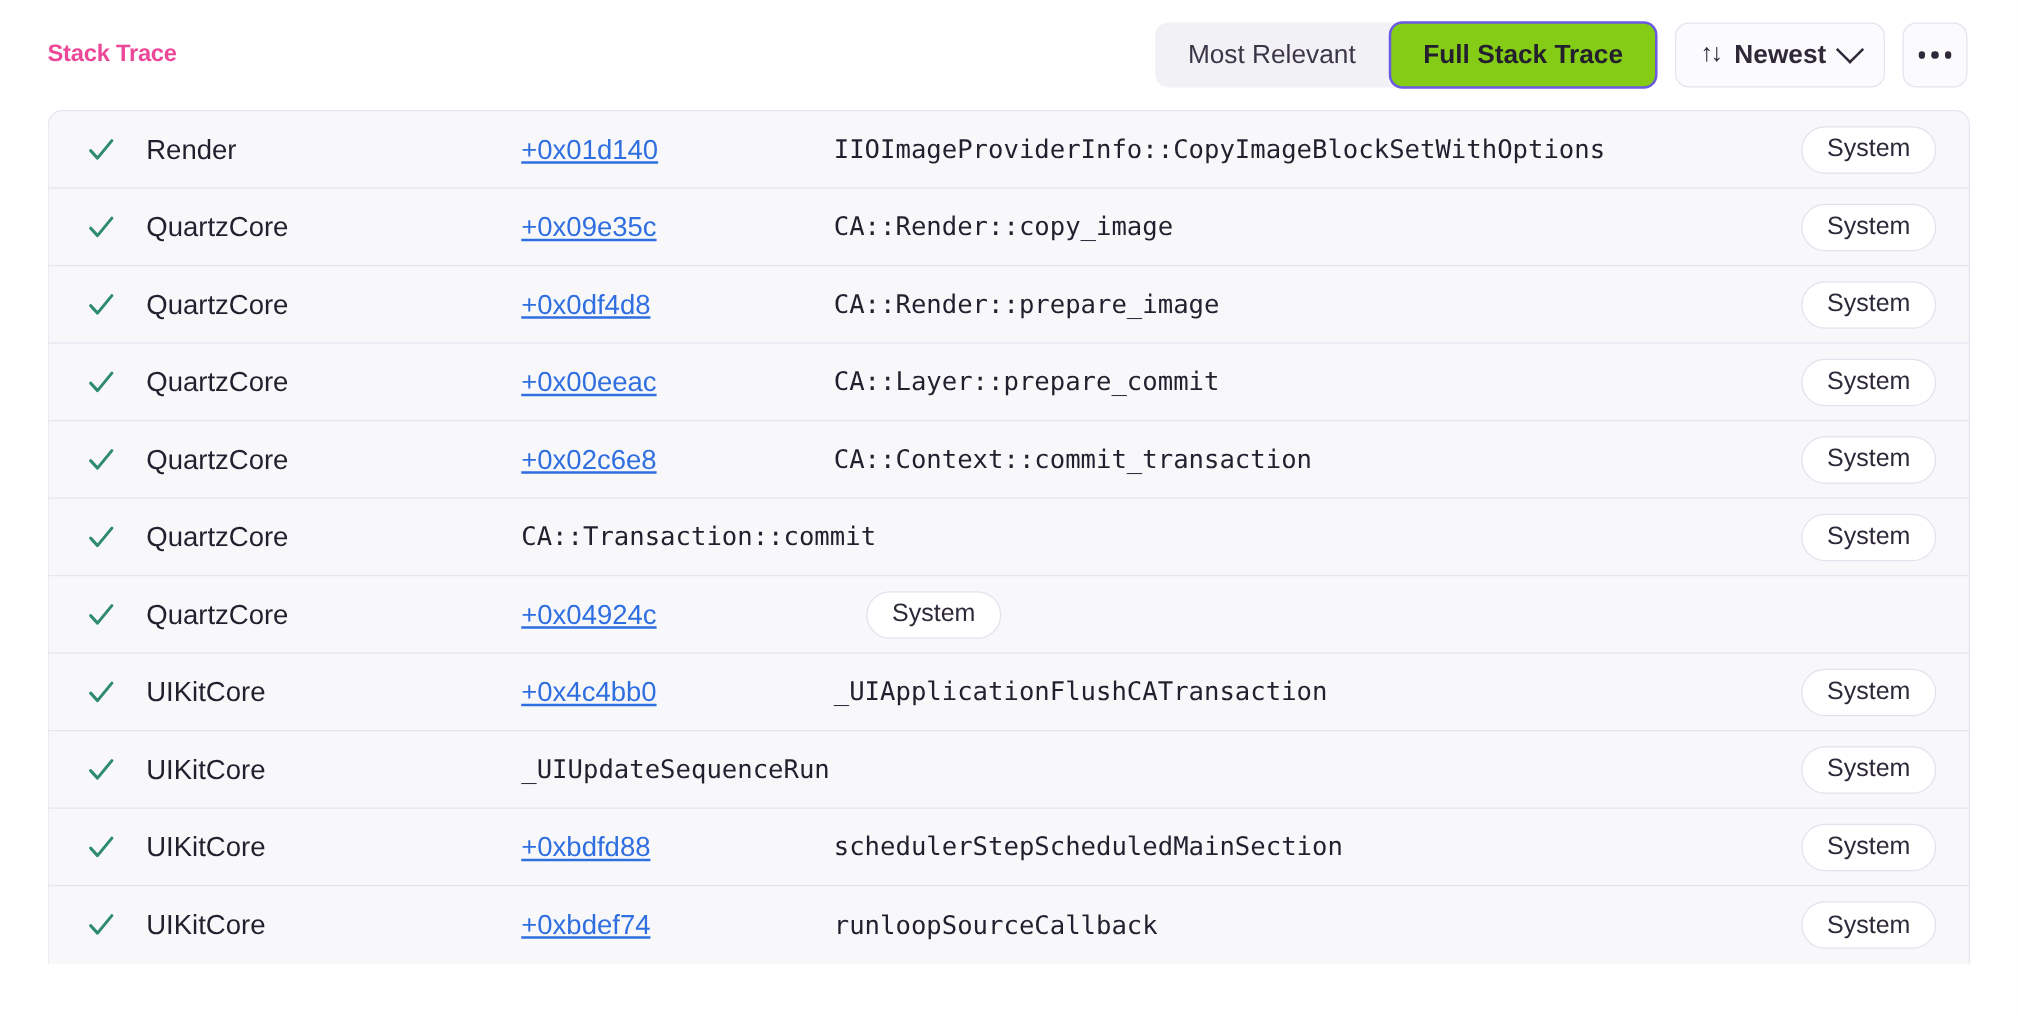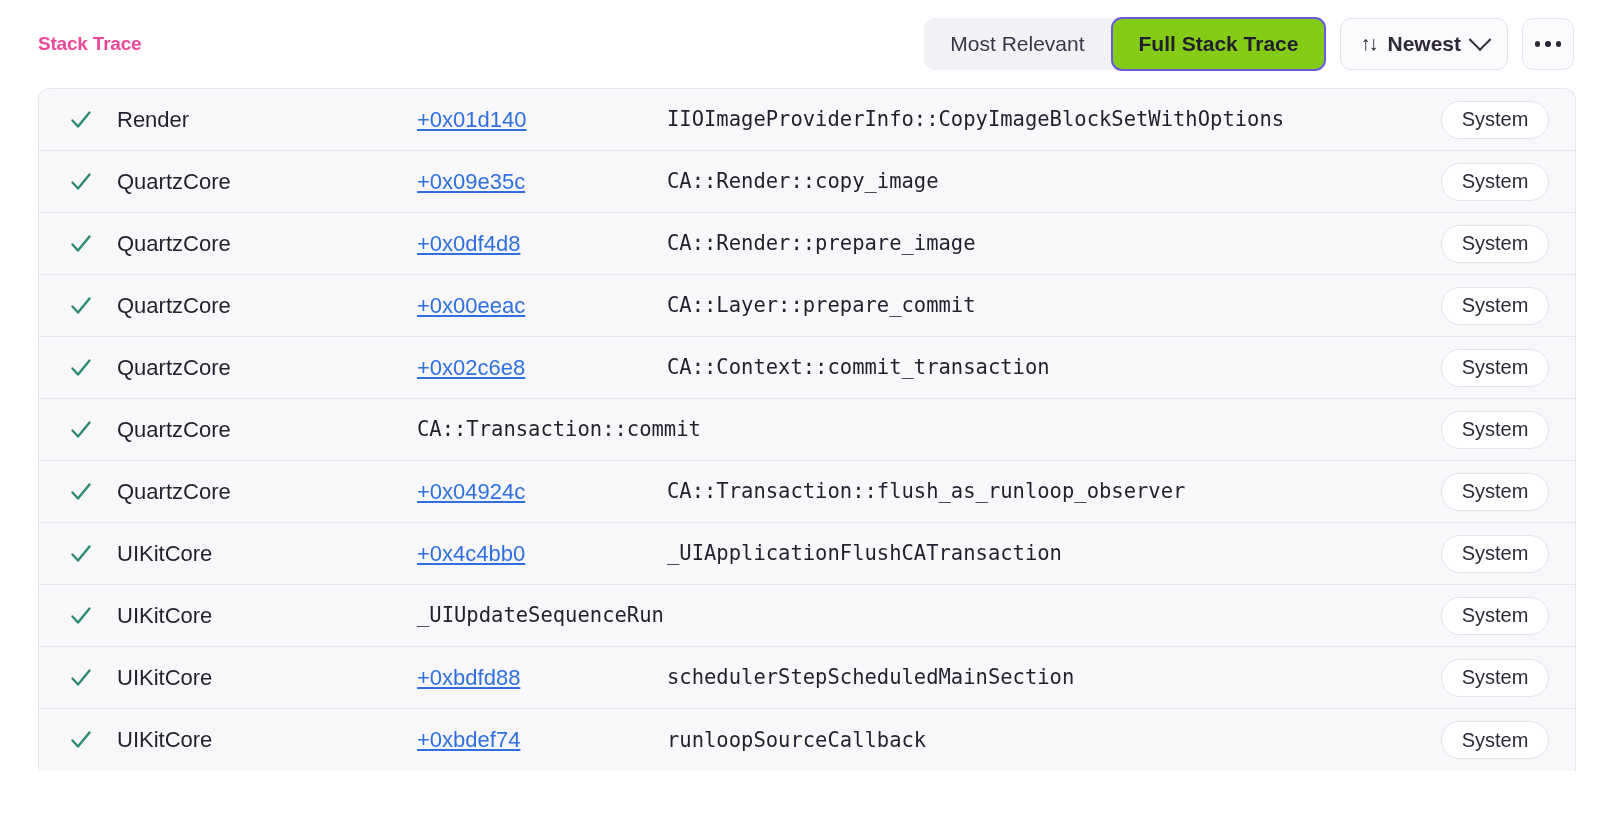--- a/index.html
+++ b/index.html
@@ -332,21 +332,20 @@
         </div>
       </div>
       <div class="frame-row">
         <div class="col-check">
           <svg class="check-icon" viewBox="0 0 24 24" fill="none">
             <path d="M3.5 12.5 L9 18.5 L20.5 4.5" stroke="#2e8b6e" stroke-width="2.4" stroke-linecap="round" stroke-linejoin="round"></path>
           </svg>
         </div>
         <div class="col-module">QuartzCore</div>
         <div class="col-offset">+0x04924c</div>
-        <div class="col-symbol">CA::Transaction::flush_as_runloop_observer</div>
         <div class="col-badge">
           <span class="badge">System</span>
         </div>
       </div>
       <div class="frame-row">
         <div class="col-check">
           <svg class="check-icon" viewBox="0 0 24 24" fill="none">
             <path d="M3.5 12.5 L9 18.5 L20.5 4.5" stroke="#2e8b6e" stroke-width="2.4" stroke-linecap="round" stroke-linejoin="round"></path>
           </svg>
         </div>

